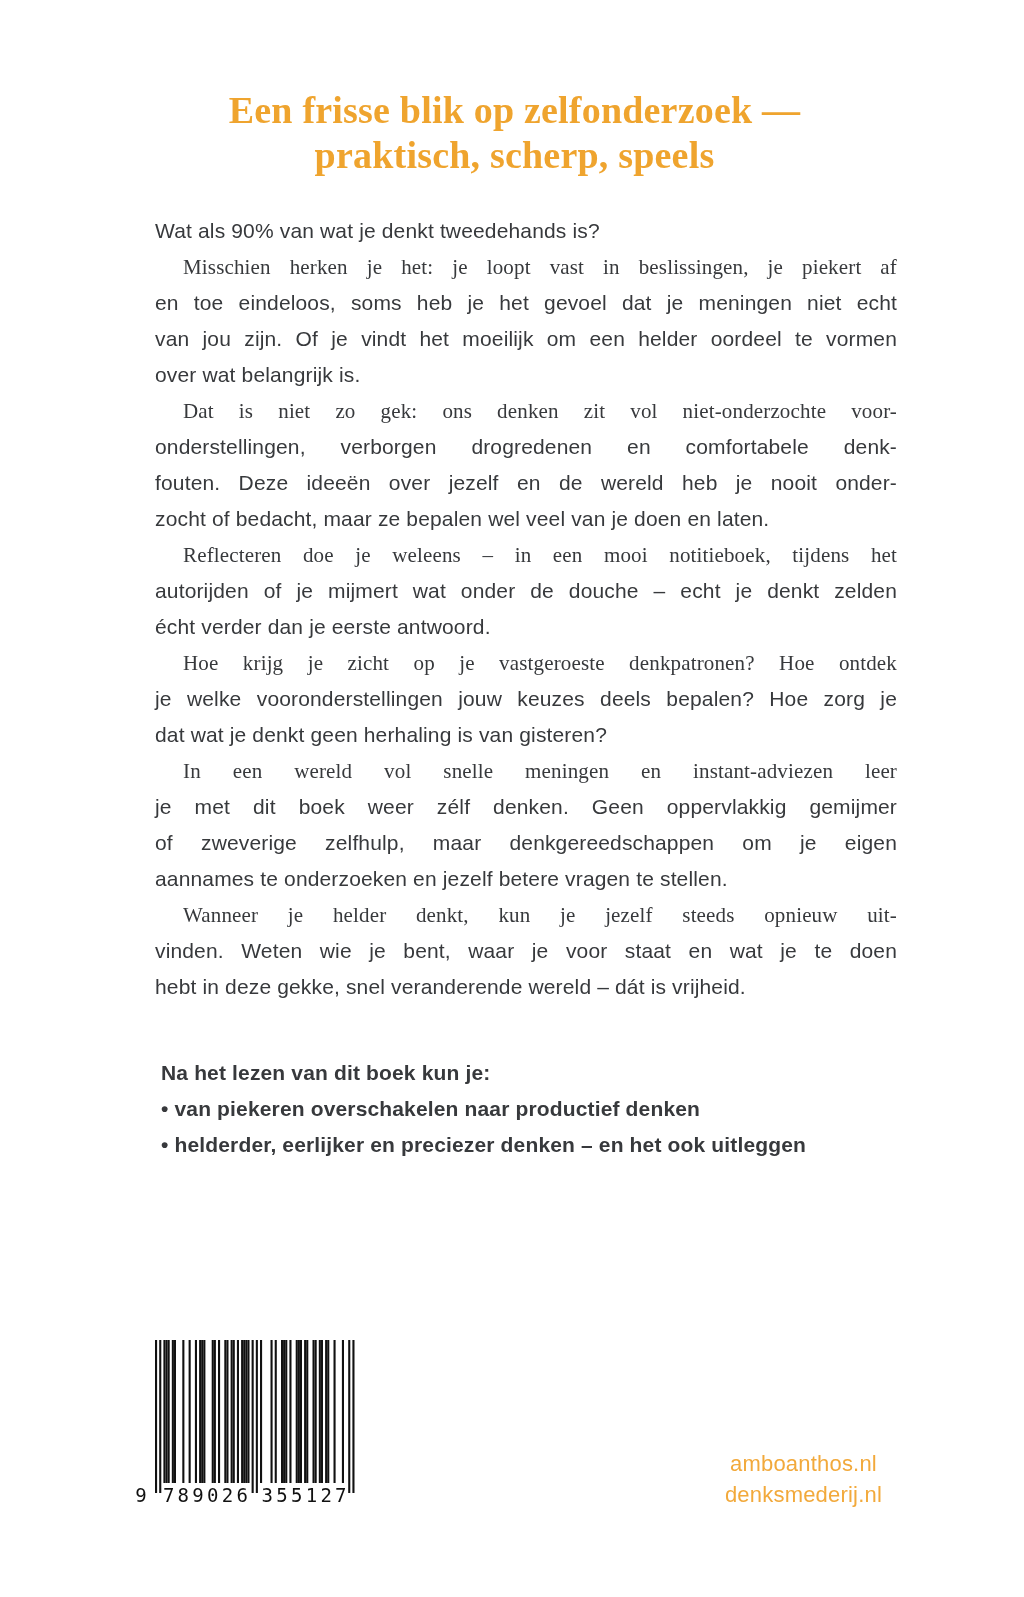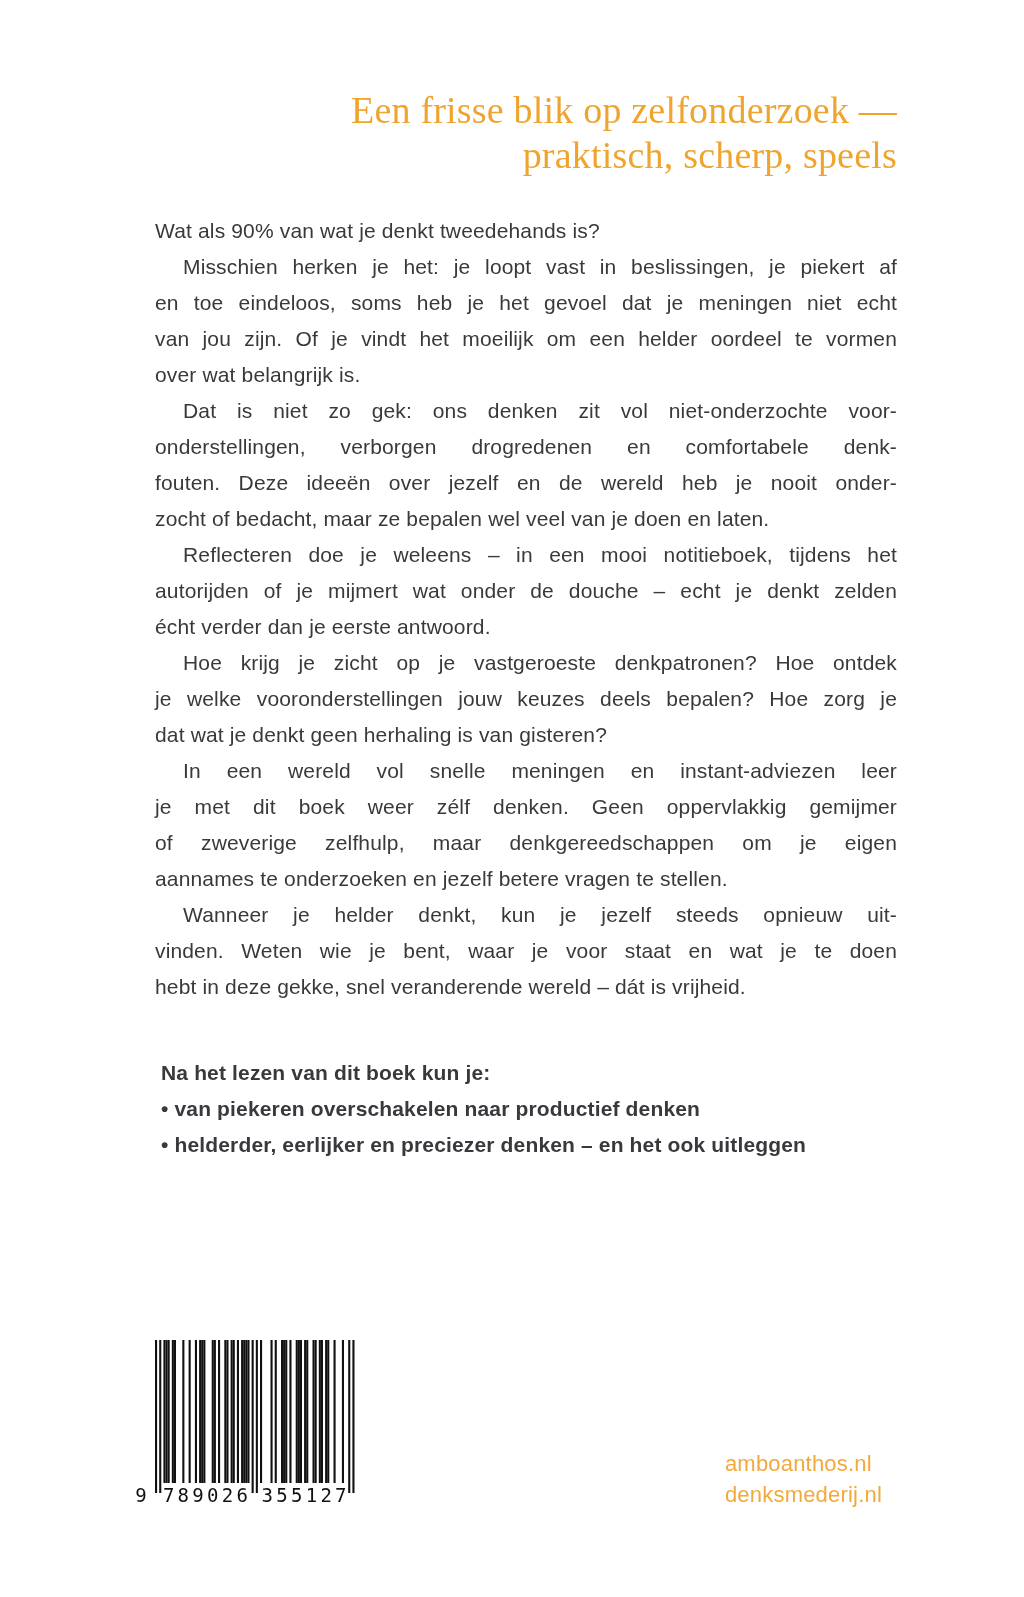--- a/index.html
+++ b/index.html
@@ -8,58 +8,58 @@
     width:1024px; height:1597px;
     margin:0 auto;
     background:#ffffff;
     font-family:"Liberation Sans", sans-serif;
     overflow:hidden;
   }
   
   .tagline {
     position:absolute;
     top:88px; left:132px; width:765px;
-    text-align:right;
+    text-align:center;
     font-family:"Liberation Serif", serif;
     font-size:38px;
     line-height:45px;
-    font-weight:400;
+    font-weight:700;
     letter-spacing:0.2px;
   }
   
   .blurb {
     position:absolute;
     top:213px; left:133px; width:764px;
     font-size:21px;
     line-height:36px;
     letter-spacing:0.15px;
   }
   .blurb .line { text-align:justify; text-align-last:justify;margin-left:22px; }
   .blurb .line.last { text-align-last:left; }
-  .blurb .line.indent { padding-left:28px; }
+  .blurb .line.indent { padding-left:28px;font-family:Liberation Serif, serif; }
   
   .benefits {
     position:absolute;
     top:1055px; left:133px; width:764px;
     font-size:21px;
     line-height:36px;
     letter-spacing:0.15px;
   }
   .benefits > div { padding-left:28px; }
   
   .barcode-wrap {
     position:absolute;
     left:135px; top:1340px;
     width:232px; height:166px;
   }
   
   .footer-links {
     position:absolute;
     top:1448px; right:142px;
-    text-align:left;
+    text-align:center;
     font-size:22px;
     line-height:31px;
     letter-spacing:0.2px;
   }
 </style>
 </head>
 <body>
 
 <div class="page">
 

